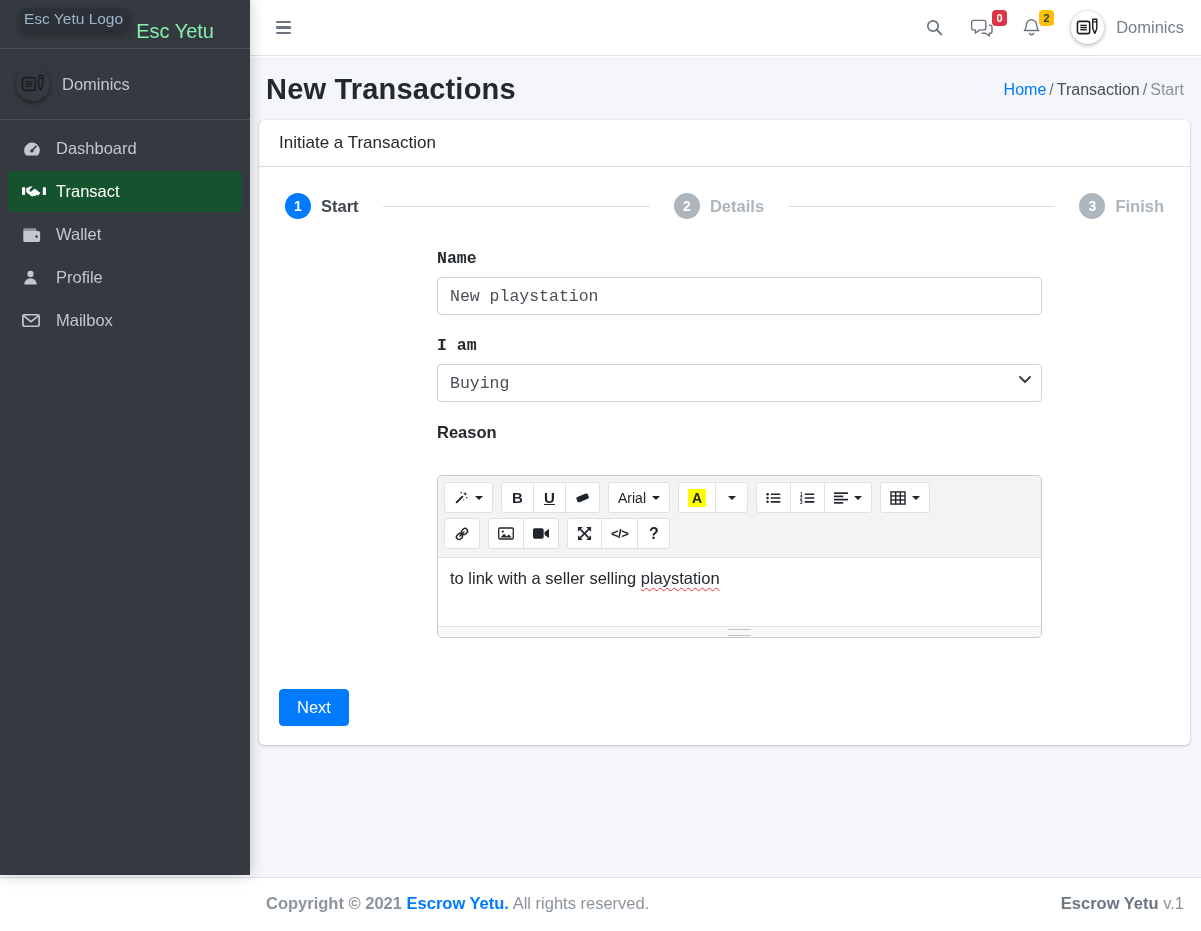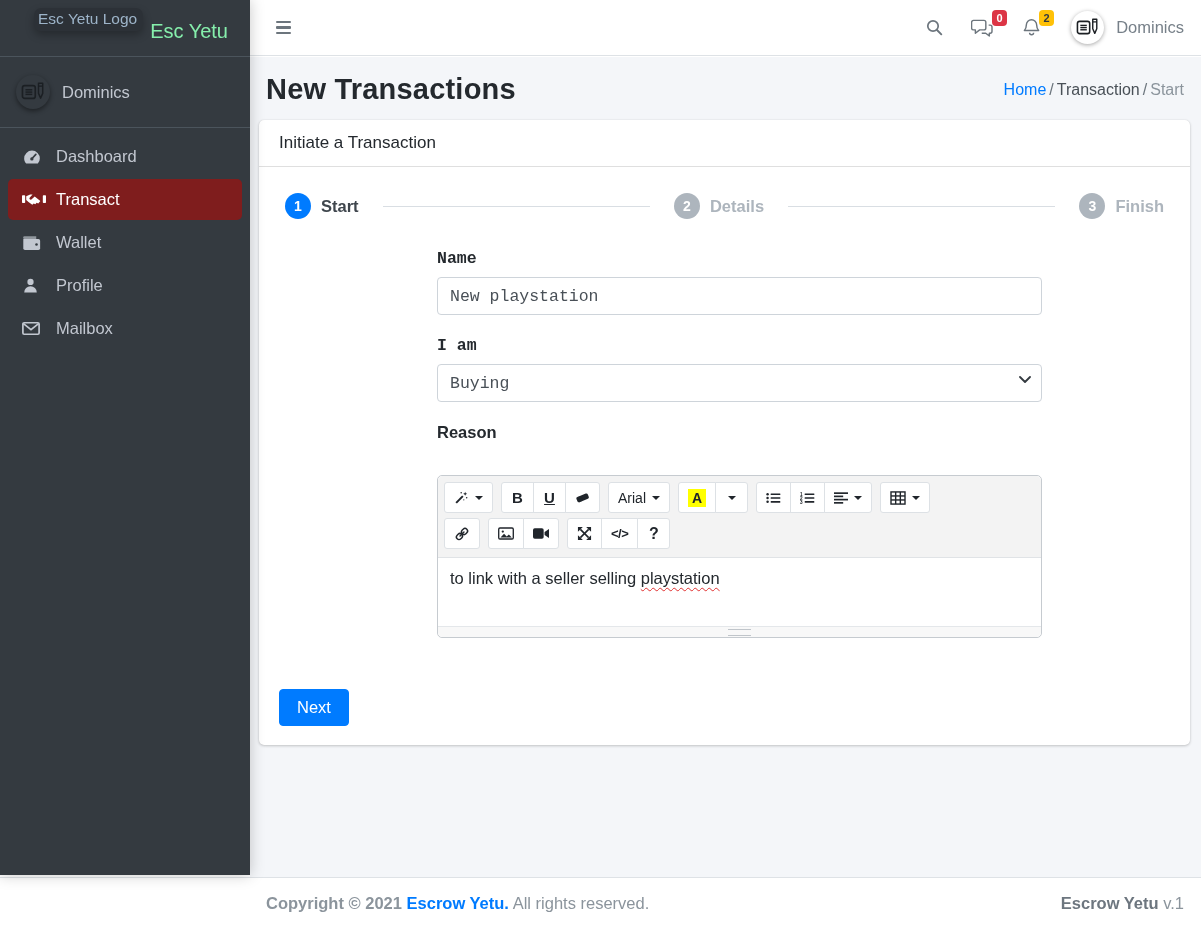--- a/index.html
+++ b/index.html
@@ -22,35 +22,35 @@
          padding:2.5px 4.5px;border-radius:4px;}
   .badge-danger{background:#dc3545;color:#fff;}
   .badge-warning{background:#ffc107;color:#343a40;}
   .nav-avatar{width:33px;height:33px;border-radius:50%;background:#fff;margin-left:30px;
               box-shadow:0 1px 4px rgba(0,0,0,.35);display:flex;align-items:center;justify-content:center;}
   .nav-username{margin-left:12px;color:#778089;font-size:16.5px;}
 
   
   .sidebar{position:absolute;left:0;top:0;width:250px;height:875px;background:#343a40;z-index:3;
            box-shadow:0 0 14px rgba(0,0,0,.22);box-sizing:border-box;}
-  .brand{height:57px;border-bottom:1px solid #4b545c;display:flex;align-items:flex-start;
-         padding:7px 8px 0 20px;box-sizing:border-box;white-space:nowrap;justify-content:center;}
+  .brand{height:49px;border-bottom:1px solid #4b545c;display:flex;align-items:flex-start;
+         padding:7px 8px 0 20px;box-sizing:border-box;white-space:nowrap;}
   .brand-logo-alt{color:#9db4c9;font-size:15.5px;line-height:20px;padding:1px 6px 2px 4px;border-radius:7px;
                   background:rgba(0,0,0,.14);box-shadow:0 4px 8px rgba(0,0,0,.28);margin-top:1px;}
   .brand-name{color:#86efac;font-size:20px;margin:13px 0 0 7px;font-weight:400;}
   .user-panel{display:flex;align-items:center;padding:18px 8px 18px 16px;border-bottom:1px solid #4b545c;}
   .user-avatar{width:34px;height:34px;border-radius:50%;display:flex;align-items:center;justify-content:center;
                box-shadow:0 2px 5px rgba(0,0,0,.45);}
   .user-panel .name{margin-left:12px;color:#c2c7d0;font-size:16.5px;}
   .side-nav{padding:8px;}
   .side-item{display:flex;align-items:center;height:41px;margin-bottom:2px;border-radius:5px;
              color:#c2c7d0;padding:0 8px 0 14px;cursor:pointer;text-decoration:none;}
   .side-item .ico{width:31px;display:flex;justify-content:flex-start;align-items:center;color:inherit;}
   .side-item .lbl{font-size:16.5px;margin-left:3px;}
-  .side-item.active{background:#7f1d1d;color:#fff;}
+  .side-item.active{background:#14532d;color:#fff;}
 
   
   .content{position:absolute;left:250px;top:57px;right:0;height:820px;box-sizing:border-box;}
   .content-header{display:flex;align-items:center;justify-content:space-between;padding:16px 17px 14px 16px;}
   .page-title{font-size:29px;font-weight:700;margin:0;color:#24292e;letter-spacing:.2px;}
   .breadcrumb{display:flex;align-items:flex-start;font-size:16px;gap:3px;}
   .breadcrumb .bc-link{color:#007bff;text-decoration:none;cursor:pointer;}
   .breadcrumb .bc-sep{color:#6c757d;}
   .breadcrumb .bc-current{color:#495057;}
   .breadcrumb .bc-muted{color:#8b949c;}

